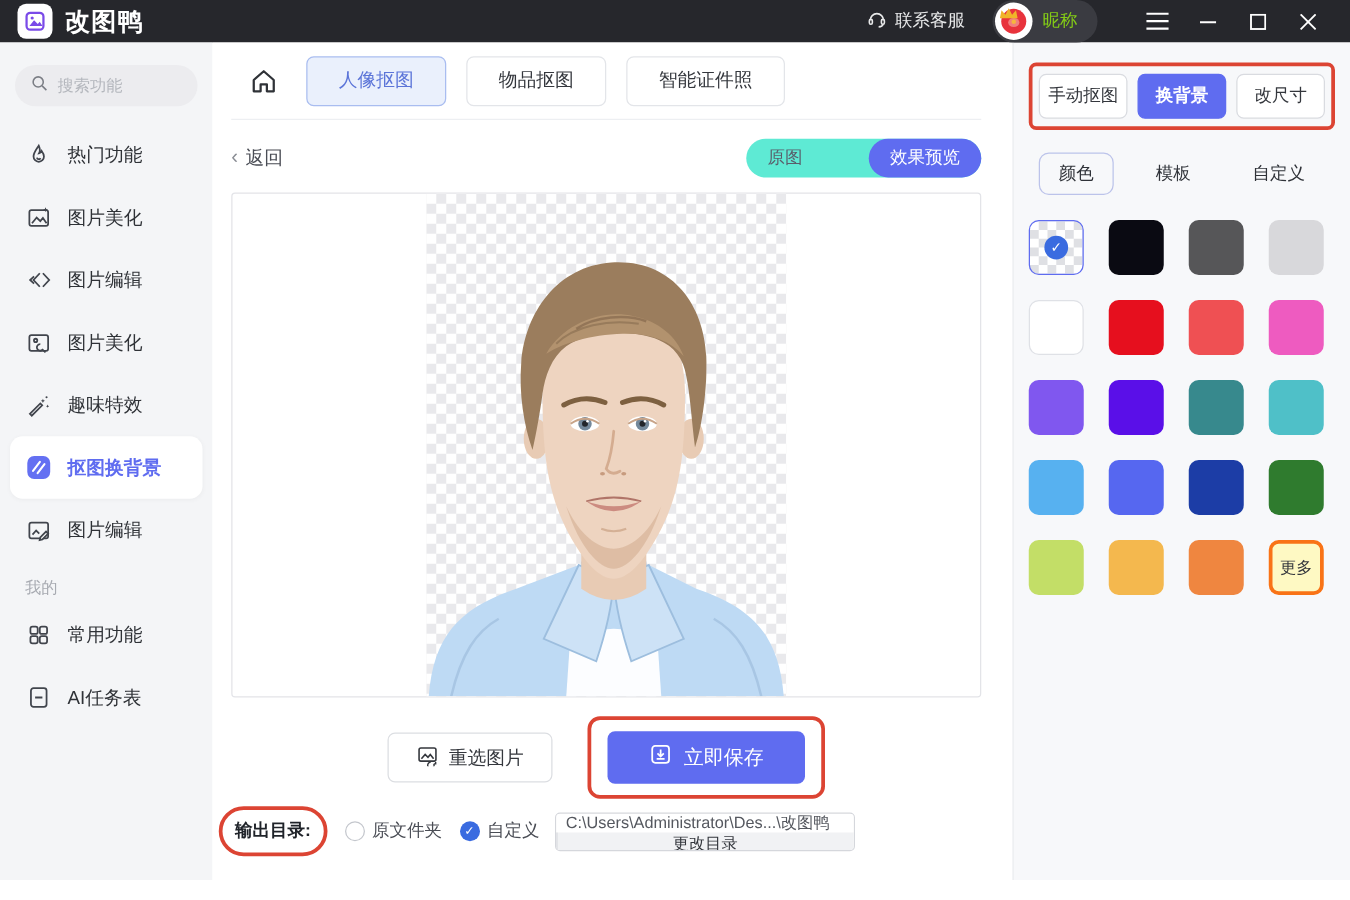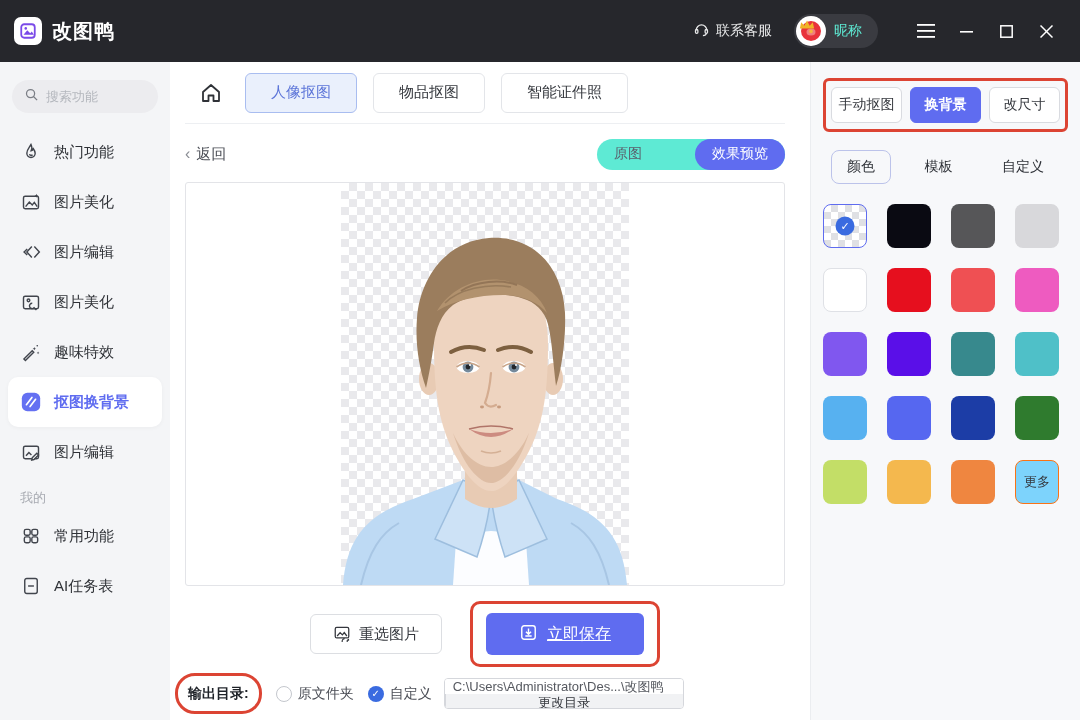--- a/index.html
+++ b/index.html
@@ -2,31 +2,31 @@
 <html style="--accent: #5f6cf0; --annotation: #dc4433; --titlebar-bg: #26272c;"><head>
 <meta charset="utf-8">
 <style>
   * { margin:0; padding:0; box-sizing:border-box; }
   html,body { width:1080px; height:720px; overflow:hidden;
     font-family:"Liberation Sans","DejaVu Sans",sans-serif; background:#fff; }
 
   :root{ --accent:#5f6cf0; --annotation:#dc4433; --titlebar-bg:#26272c; }
 
   
-  .titlebar{ height:62px; background:var(--titlebar-bg); display:flex; align-items:center; padding:0 14px; color:#fff; }
+  .titlebar{ height:34px; background:var(--titlebar-bg); display:flex; align-items:center; padding:0 14px; color:#fff; }
   .logo-wrap{ display:flex; align-items:center; gap:10px; }
   .logo-box{ width:28px; height:28px; background:#fff; border-radius:7px; display:flex; align-items:center; justify-content:center; }
   .app-title{ font-size:20px; font-weight:bold; letter-spacing:1px; }
   .tb-spacer{ flex:1; }
   .tb-contact{ display:flex; align-items:center; gap:6px; font-size:14px; color:#e8e9ea; margin-right:22px; cursor:pointer; }
   .avatar-pill{ display:flex; align-items:center; gap:8px; background:#3a3b41; border-radius:18px; height:34px; padding:2px 16px 2px 2px; margin-right:28px; position:relative; }
   .avatar{ width:30px; height:30px; border-radius:50%; background:#fff; position:relative; }
   .avatar svg{ position:absolute; left:3px; top:3px; }
   .crown{ position:absolute; left:14px; top:-9px; }
-  .nickname{ font-size:14px; color:#5eead4; }
+  .nickname{ font-size:14px; color:#84cc16; }
   .win-btn{ width:40px; height:34px; display:flex; align-items:center; justify-content:center; cursor:pointer; }
 
   
   .app-body{ display:flex; height:670px; }
 
   
   .sidebar{ width:170px; background:#f4f5f7; padding-top:16px; flex-shrink:0; }
   .search-pill{ display:flex; align-items:center; gap:7px; background:#ececef; border-radius:17px; height:33px; margin:2px 12px 14px 12px; padding:0 12px; }
   .search-pill input{ border:none; outline:none; background:transparent; font-size:13px; color:#5a5d64; width:100px; font-family:inherit; }
   .search-pill input::placeholder{ color:#b4b7bd; }
@@ -48,21 +48,21 @@
   .view-toggle{ display:flex; background:#5eead4; border-radius:16px; height:31px; align-items:center;gap:36px; }
   .vt-seg{ padding:0 17px; font-size:14px; color:#5a5e6b; height:31px; display:flex; align-items:center; border-radius:16px; cursor:pointer; }
   .vt-seg.selected{ background:var(--accent); color:#fff; }
 
   .preview-card{ margin-top:12px; height:404px; border:1px solid #e3e4e8; border-radius:3px; background:#fff; display:flex; justify-content:center; }
   .photo-area{ width:288px; height:100%; background:repeating-conic-gradient(#e9e9ec 0% 25%, #ffffff 0% 50%); background-size:16px 16px; overflow:hidden; }
 
   .actions-row{ margin-top:15px; display:flex; justify-content:center; align-items:center; gap:28px; }
   .reselect-btn{ height:40px; padding:0 22px; background:#fff; border:1px solid #dcdee2; border-radius:6px; font-size:15px; color:#34373d; display:flex; align-items:center; gap:8px; cursor:pointer; font-family:inherit; }
   .save-annot{ border:3px solid var(--annotation); border-radius:10px; padding:9px 13px; }
-  .save-btn{ height:42px; width:158px; background:var(--accent); border:none; border-radius:6px; color:#fff; font-size:16px; display:flex; align-items:center; justify-content:center; gap:9px; cursor:pointer; font-family:inherit;text-decoration:underline; }
+  .save-btn{ height:42px; width:158px; background:var(--accent); border:none; border-radius:6px; color:#fff; font-size:16px; display:flex; align-items:center; justify-content:center; gap:9px; cursor:pointer; font-family:inherit; }
 
   .output-row{ margin-top:6px; display:flex; align-items:center; gap:8px; }
   .output-annot{ border:3px solid var(--annotation); border-radius:20px; padding:8px 10px; margin-left:-10px; }
   .output-label{ font-size:14px; font-weight:bold; color:#1f2329; white-space:nowrap; }
   .radio-opt{ display:flex; align-items:center; gap:6px; font-size:14px; color:#4a4d55; cursor:pointer; margin-left:6px; white-space:nowrap; }
   .radio{ width:16px; height:16px; border-radius:50%; border:1.5px solid #c4c7cd; background:#fff; }
   .radio.checked{ border:none; background:#3a6be0; color:#fff; font-size:10px; display:flex; align-items:center; justify-content:center; }
   .dir-group{ display:flex; border:1px solid #d5d7dc; border-radius:4px; overflow:hidden; height:31px; margin-left:4px;flex-direction:column; }
   .dir-input{ width:238px; border:none; outline:none; padding:0 8px; font-size:13px; color:#55585f; font-family:inherit; }
   .change-dir-btn{ border:none; border-left:1px solid #d5d7dc; background:#f1f2f4; font-size:13px; color:#34373d; padding:0 9px; cursor:pointer; white-space:nowrap; font-family:inherit; }
@@ -74,21 +74,21 @@
   .mode-btn.selected{ background:var(--accent); border-color:var(--accent); color:#fff; font-weight:bold; }
   .panel-tabs{ margin-top:18px; display:flex; align-items:center; gap:10px; justify-content:space-between; padding:0 8px; }
   .ptab{ padding:7px 15px; font-size:14px; color:#2f3238; border:1px solid transparent; border-radius:8px; cursor:pointer; white-space:nowrap; }
   .ptab.selected{ border-color:#bcc3ea; }
   .color-grid{ margin-top:20px; display:grid; grid-template-columns:repeat(4,44px); gap:20px; }
   .swatch{ width:44px; height:44px; border-radius:8px; cursor:pointer; position:relative; }
   .swatch.white{ border:1px solid #dfe1e6; }
   .swatch.transparent{ background:repeating-conic-gradient(#dfe0e4 0% 25%, #ffffff 0% 50%); background-size:14px 14px; }
   .swatch.selected{ border:1.5px solid var(--accent); }
   .check-badge{ position:absolute; left:50%; top:50%; transform:translate(-50%,-50%); width:19px; height:19px; border-radius:50%; background:#3a6be0; color:#fff; font-size:11px; display:flex; align-items:center; justify-content:center; }
-  .more-btn{ width:44px; height:44px; background:#7dd3fc; border:1px solid #f97316; border-radius:8px; font-size:13px; color:#34373d; display:flex; align-items:center; justify-content:center; cursor:pointer; font-family:inherit; }
+  .more-btn{ width:44px; height:44px; background:#fef9c3; border:3px solid #f97316; border-radius:8px; font-size:13px; color:#34373d; display:flex; align-items:center; justify-content:center; cursor:pointer; font-family:inherit; }
 </style>
 <title>改图鸭</title></head>
 <body>
 
 <div class="titlebar">
   <div class="logo-wrap">
     <div class="logo-box">
       <svg width="18" height="18" viewBox="0 0 24 24">
           <rect x="3" y="3" width="18" height="18" rx="4" fill="none" stroke="#7a4ae8" stroke-width="2.4"></rect>
           <path d="M6 17 l5-6 4 4 2-2.5 3 4.5 z" fill="#7a4ae8"></path>

